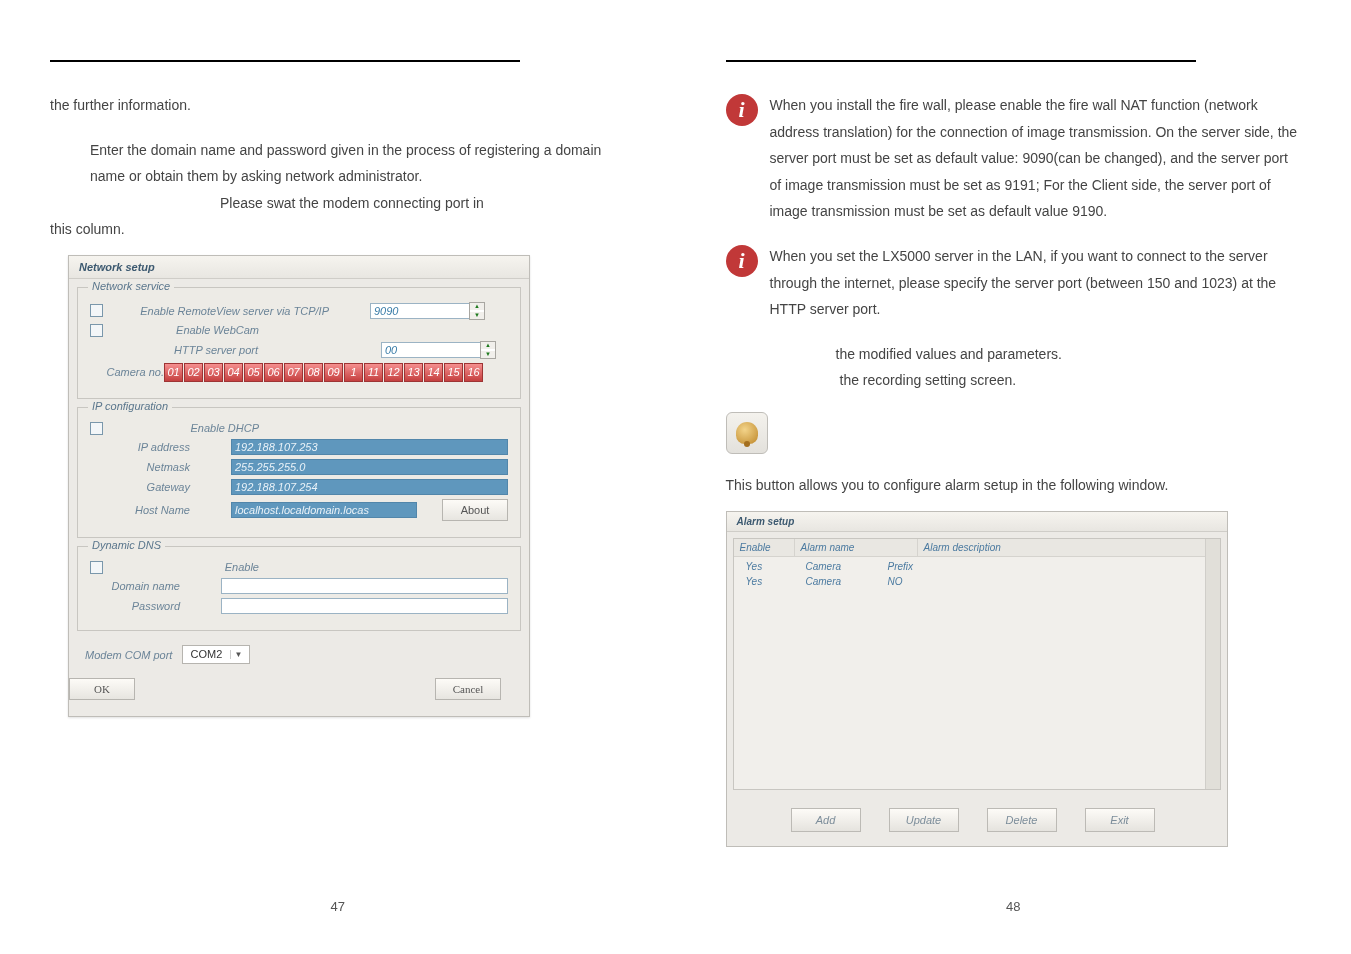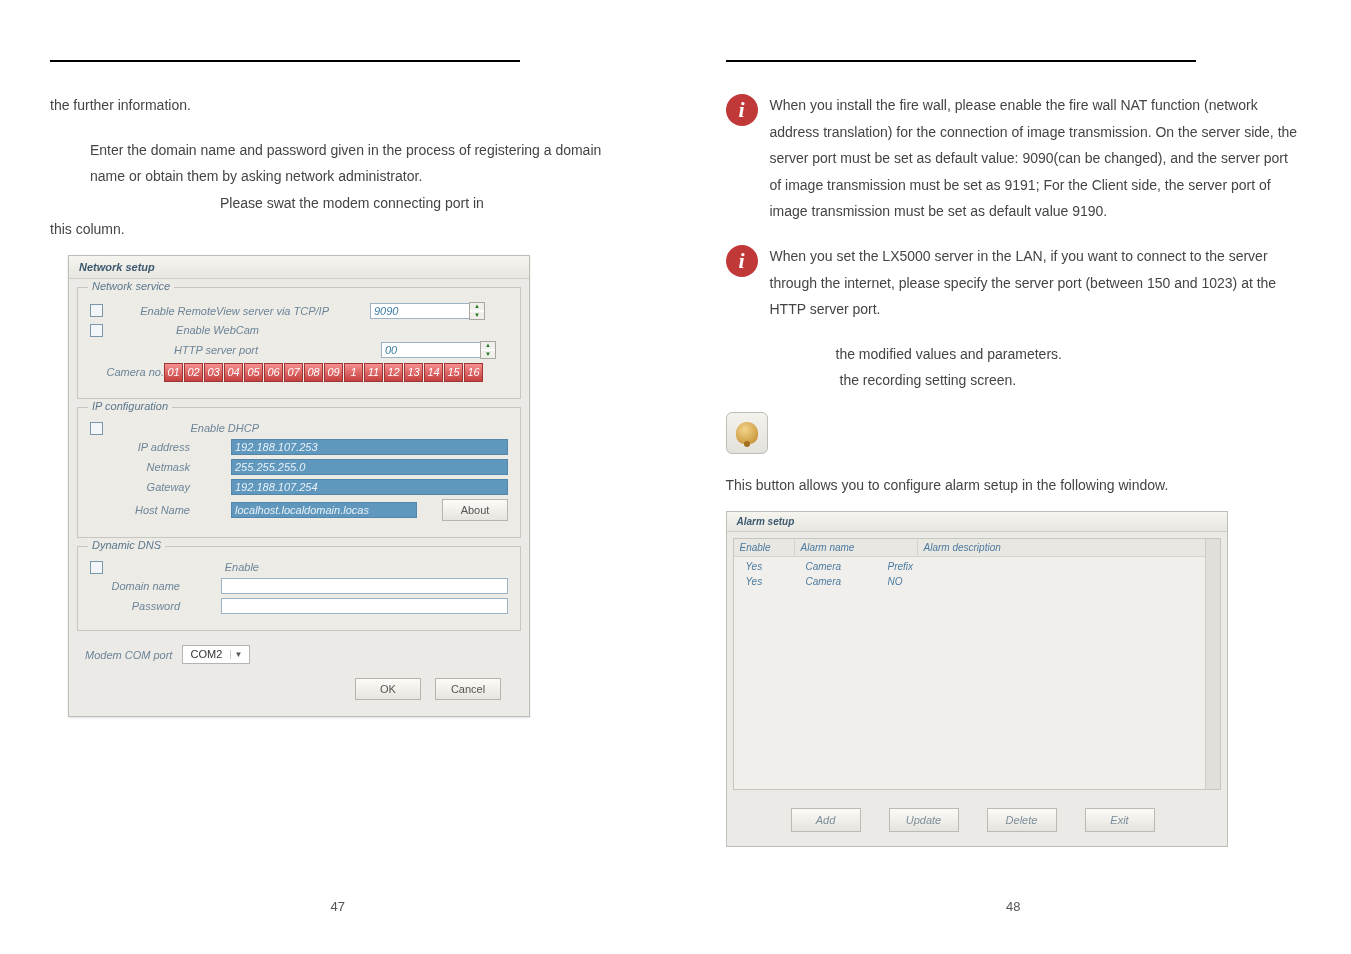--- a/index.html
+++ b/index.html
@@ -155,23 +155,24 @@
     background: linear-gradient(#fdfbf7,#e7e5e0);
     display: inline-flex;
     align-items: center;
     justify-content: center;
     font-size: 11px;
     color: #555;
     font-style: normal;
   }
   .dlg-footer {
     display: flex;
-    justify-content: flex-end;
+    justify-content: space-between;
     gap: 14px;
     padding: 10px 28px 16px 0;
+    font-family: Liberation Serif, serif;
   }
   .combo {
     display: inline-flex;
     align-items: center;
     border: 1px solid #b6b4af;
     background: #fff;
     height: 17px;
     padding: 0 4px 0 8px;
     font-style: normal;
     color: #333;

